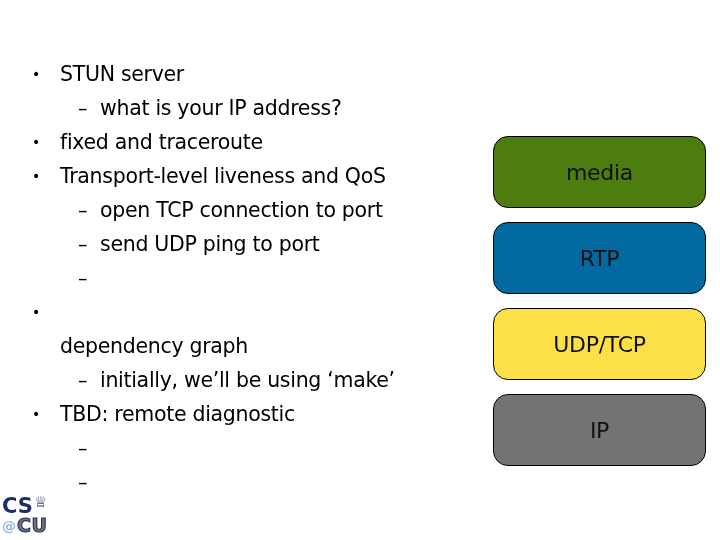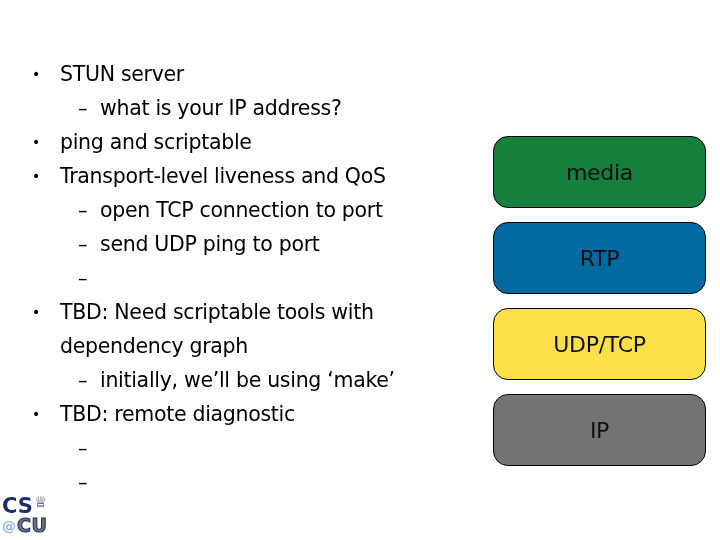--- a/index.html
+++ b/index.html
@@ -126,40 +126,39 @@
       <li class="line bullet">
         <span class="marker">•</span>
         <span class="text">STUN server</span>
       </li>
       <li class="line dash">
         <span class="marker">–</span>
         <span class="text">what is your IP address?</span>
       </li>
       <li class="line bullet">
         <span class="marker">•</span>
-        <span class="text">ping and scriptable</span>
+        <span class="text">fixed and traceroute</span>
       </li>
       <li class="line bullet">
         <span class="marker">•</span>
         <span class="text">Transport-level liveness and QoS</span>
       </li>
       <li class="line dash">
         <span class="marker">–</span>
         <span class="text">open TCP connection to port</span>
       </li>
       <li class="line dash">
         <span class="marker">–</span>
         <span class="text">send UDP ping to port</span>
       </li>
       <li class="line dash">
         <span class="marker">–</span>
       </li>
       <li class="line bullet">
         <span class="marker">•</span>
-        <span class="text">TBD: Need scriptable tools with</span>
       </li>
       <li class="line cont">
         <span class="text">dependency graph</span>
       </li>
       <li class="line dash">
         <span class="marker">–</span>
         <span class="text">initially, we’ll be using ‘make’</span>
       </li>
       <li class="line bullet">
         <span class="marker">•</span>
@@ -167,21 +166,21 @@
       </li>
       <li class="line dash">
         <span class="marker">–</span>
       </li>
       <li class="line dash">
         <span class="marker">–</span>
       </li>
     </ul>
 
   <div class="stack" id="stack">
-      <div class="box" style="background: #15803d;">
+      <div class="box" style="background: #4d7c0f;">
         <span>media</span>
       </div>
       <div class="box" style="background: #0369a1;">
         <span>RTP</span>
       </div>
       <div class="box" style="background: #fde047;">
         <span>UDP/TCP</span>
       </div>
       <div class="box" style="background: #737373;">
         <span>IP</span>

